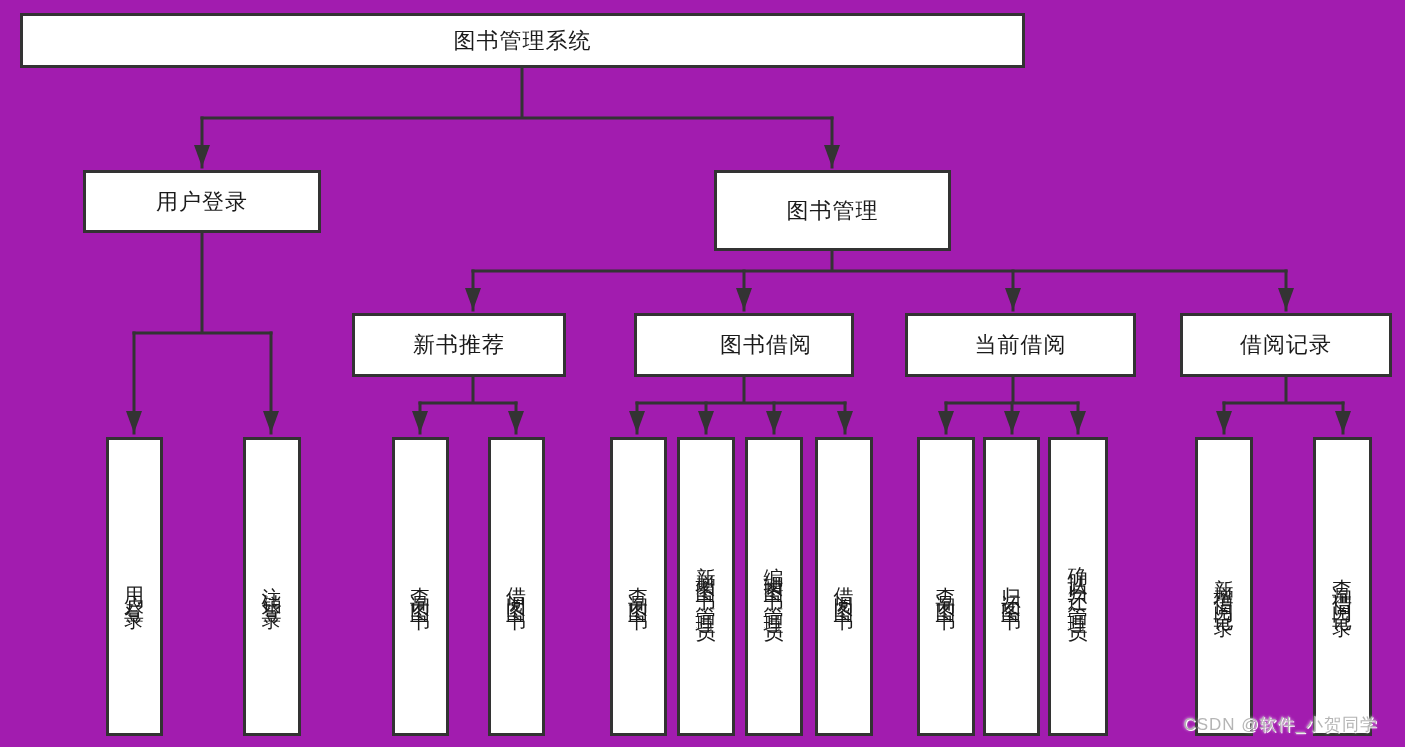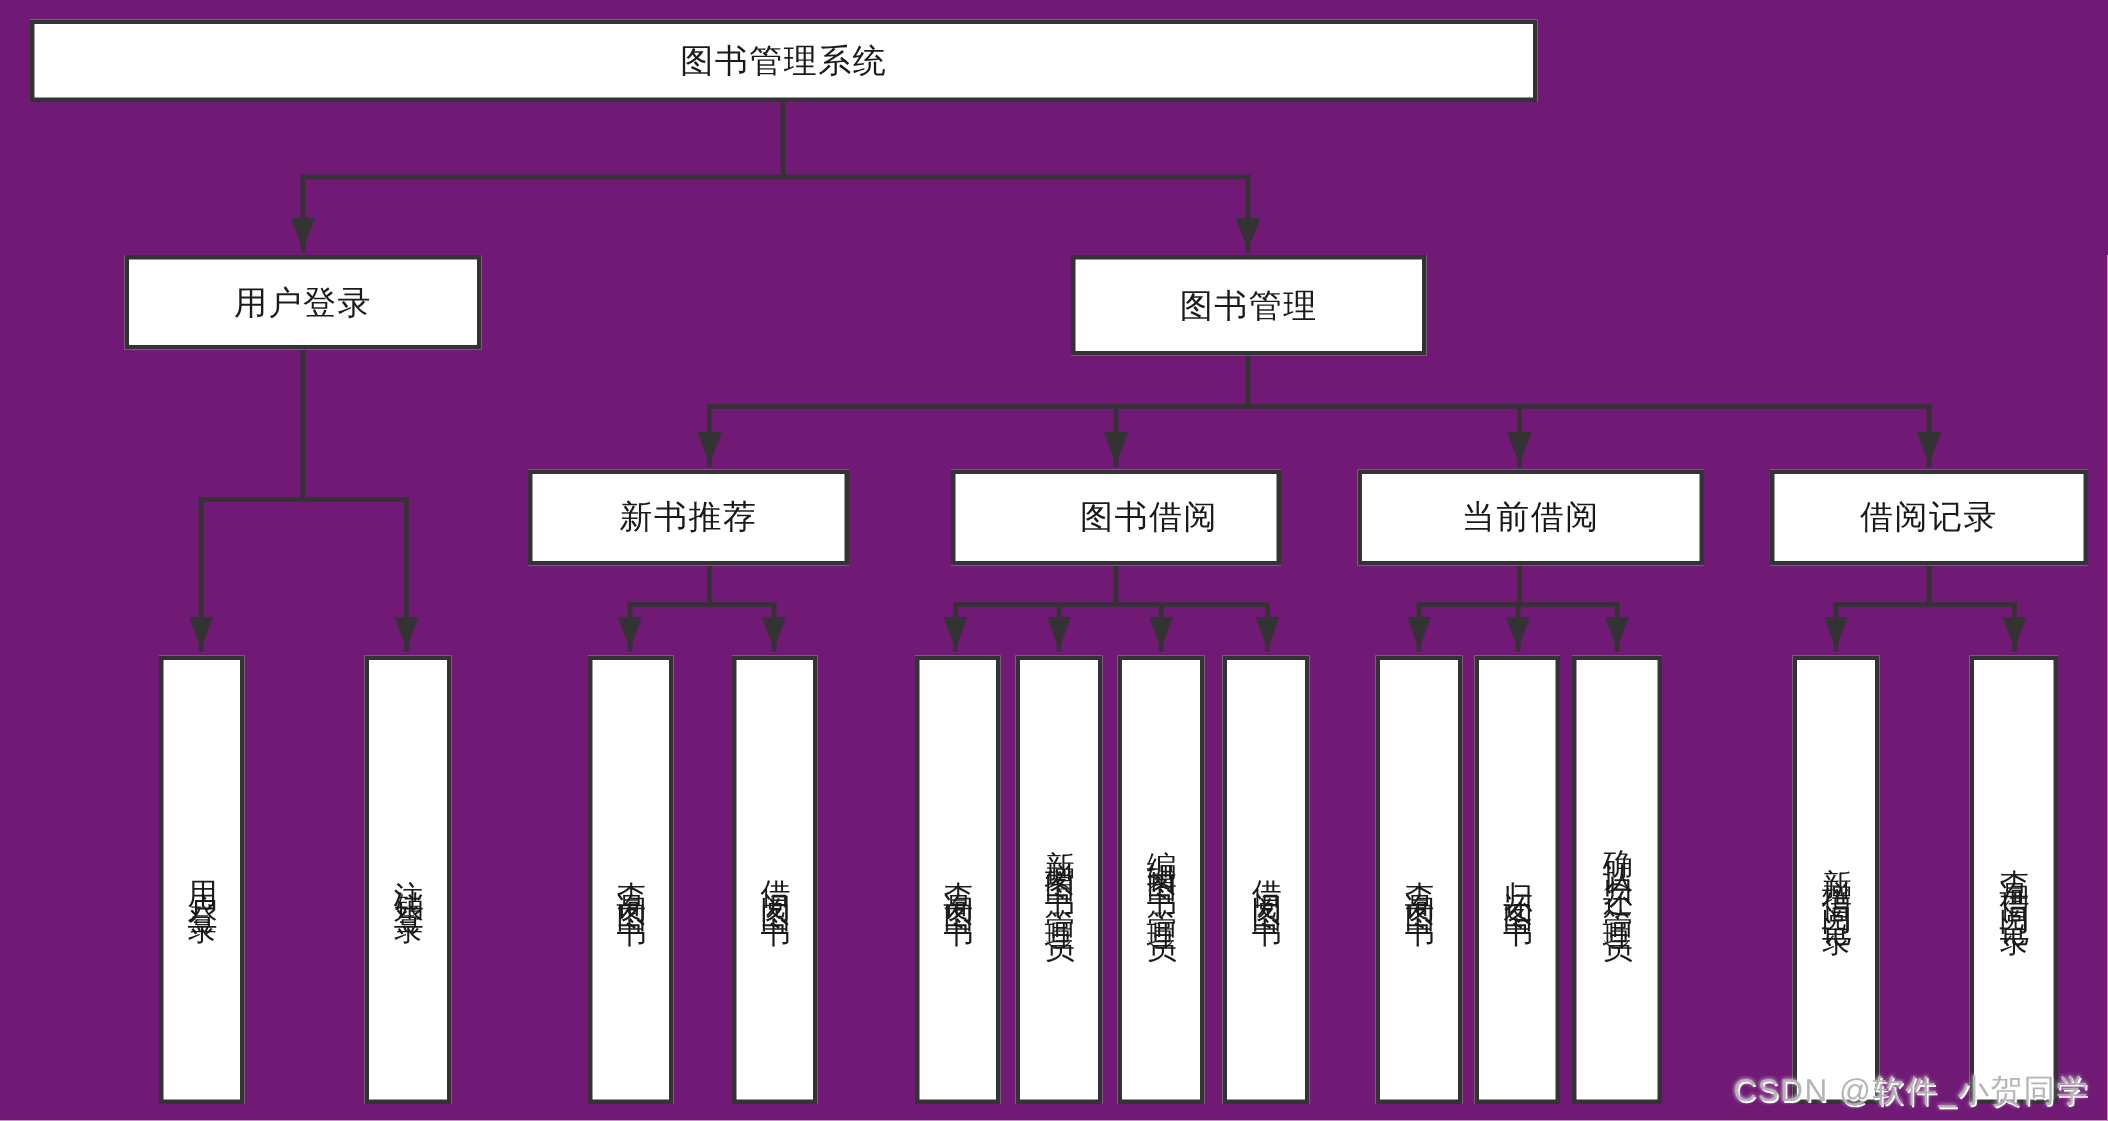--- a/index.html
+++ b/index.html
@@ -1,20 +1,20 @@
 <!DOCTYPE html>
 <html><head>
 <meta charset="utf-8">
 <style>
   html, body { margin: 0; padding: 0; background: #ffffff; }
   .canvas {
     position: relative;
     width: 1405px;
     height: 747px;
-    background: #701a75;
+    background: #a21caf;
     font-family: "Liberation Sans", sans-serif;
     overflow: hidden;
   }
   .connectors {
     position: absolute;
     left: 0; top: 0;
     width: 1405px; height: 747px;
   }
   .node {
     position: absolute;
@@ -34,23 +34,23 @@
   .node.v span {
     writing-mode: vertical-rl;
     text-orientation: mixed;
     font-size: 20px;
     line-height: 1;
     letter-spacing: 8px;
     white-space: nowrap;
   }
   .watermark {
     position: absolute;
-    right: 12px;
+    right: 27px;
     top: 713px;
-    font-size: 21px;
+    font-size: 17px;
     color: #b5b5b5;
     text-shadow: 0 0 3px #ffffff, 1px 1px 0 #ffffff;
     letter-spacing: 1px;
     white-space: nowrap;
   }
 </style>
 </head>
 <body>
 
 <div class="canvas">
@@ -98,21 +98,21 @@
     </g>
   </svg>
 
   <div class="node h" style="left:20px; top:13px; width:1005px; height:55px;">
     <span>图书管理系统</span>
   </div>
 
   <div class="node h" style="left:83px; top:170px; width:238px; height:63px;">
     <span>用户登录</span>
   </div>
-  <div class="node h" style="left:714px; top:170px; width:237px; height:67px;">
+  <div class="node h" style="left:714px; top:170px; width:237px; height:81px;">
     <span>图书管理</span>
   </div>
 
   <div class="node h" style="left:352px; top:313px; width:214px; height:64px;">
     <span>新书推荐</span>
   </div>
   <div class="node h" style="left:634px; top:313px; width:220px; height:64px;padding-left:44px;">
     <span>图书借阅</span>
   </div>
   <div class="node h" style="left:905px; top:313px; width:231px; height:64px;">

